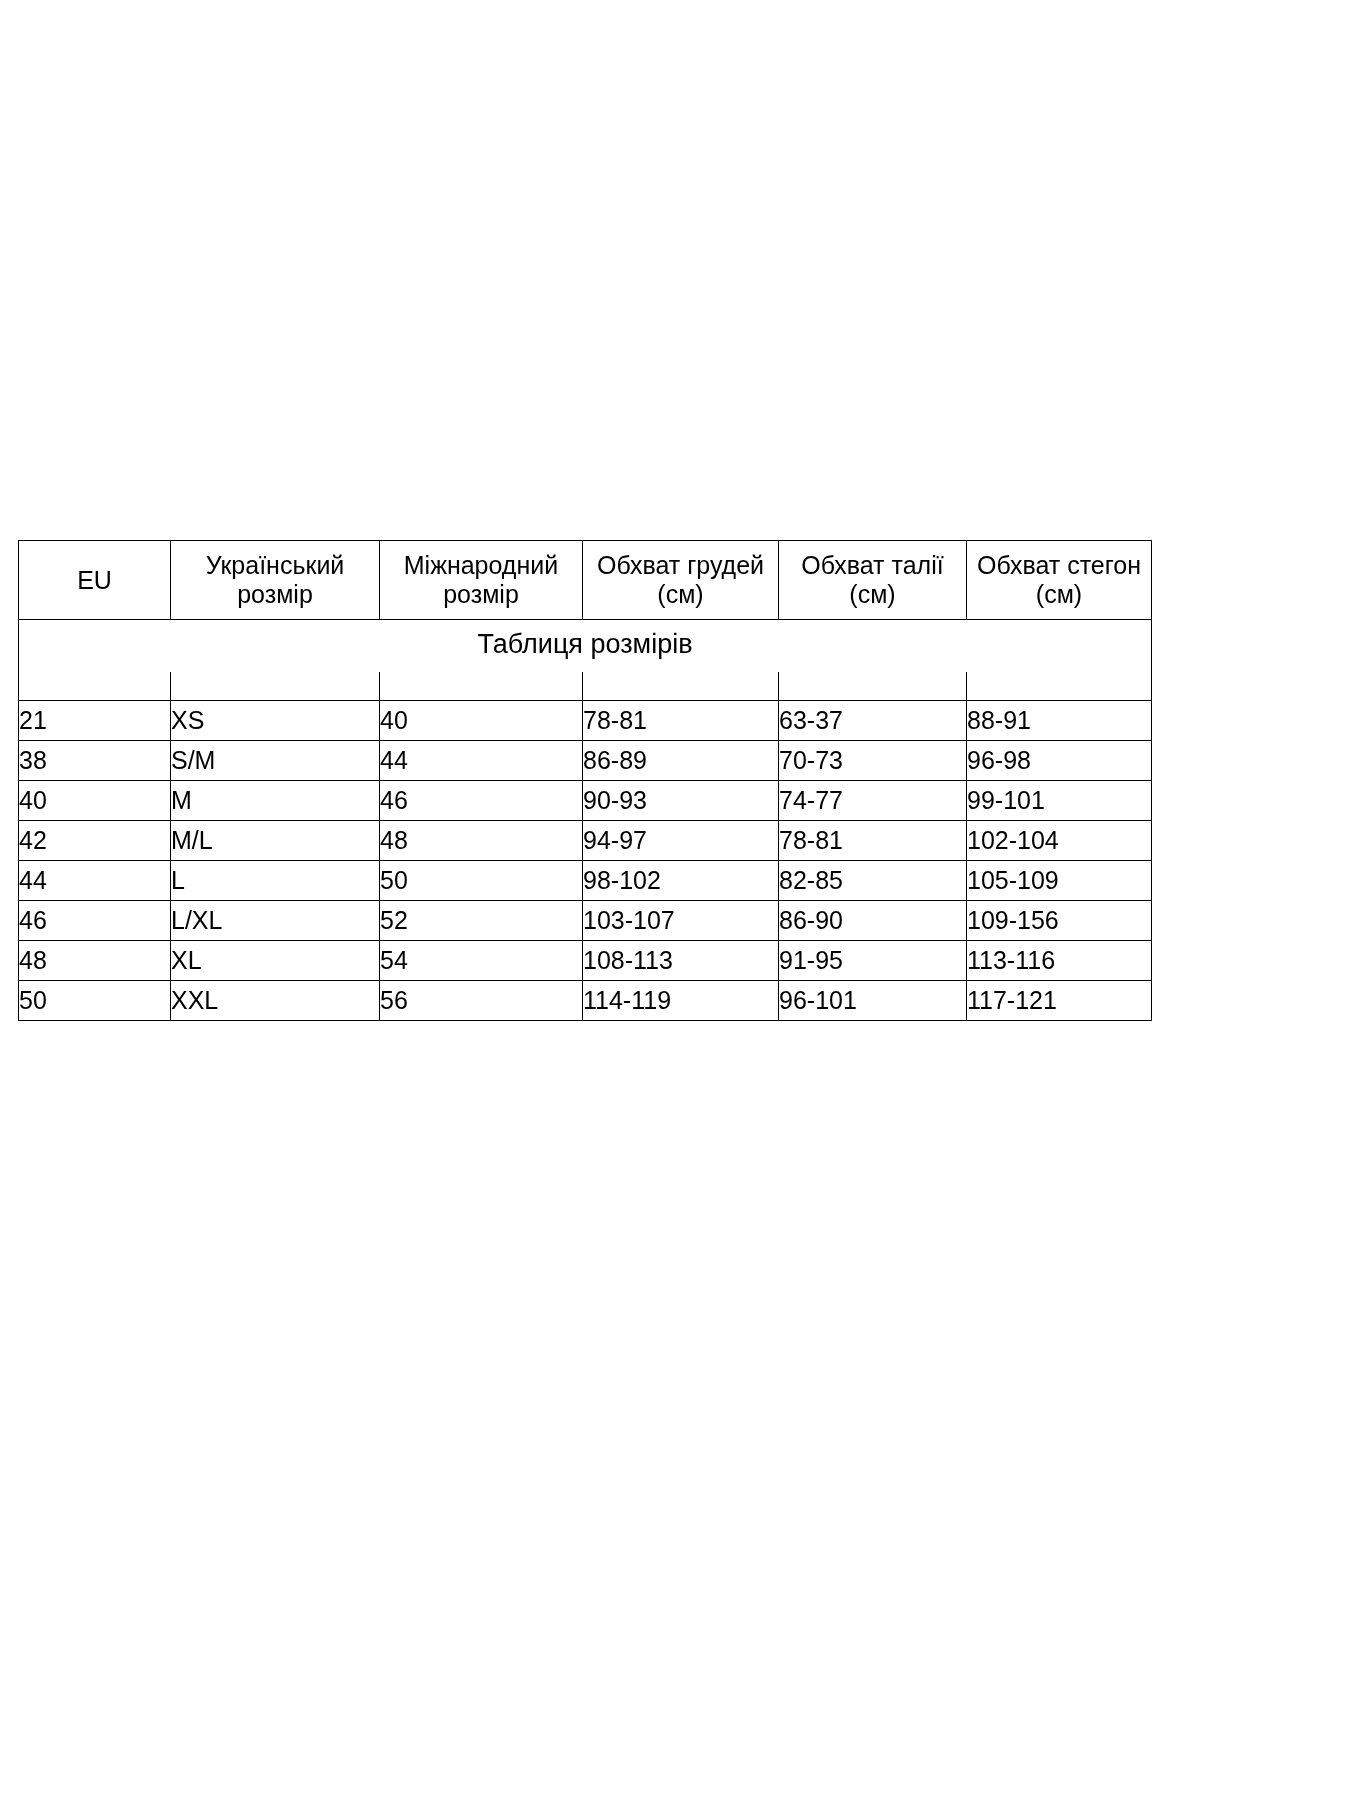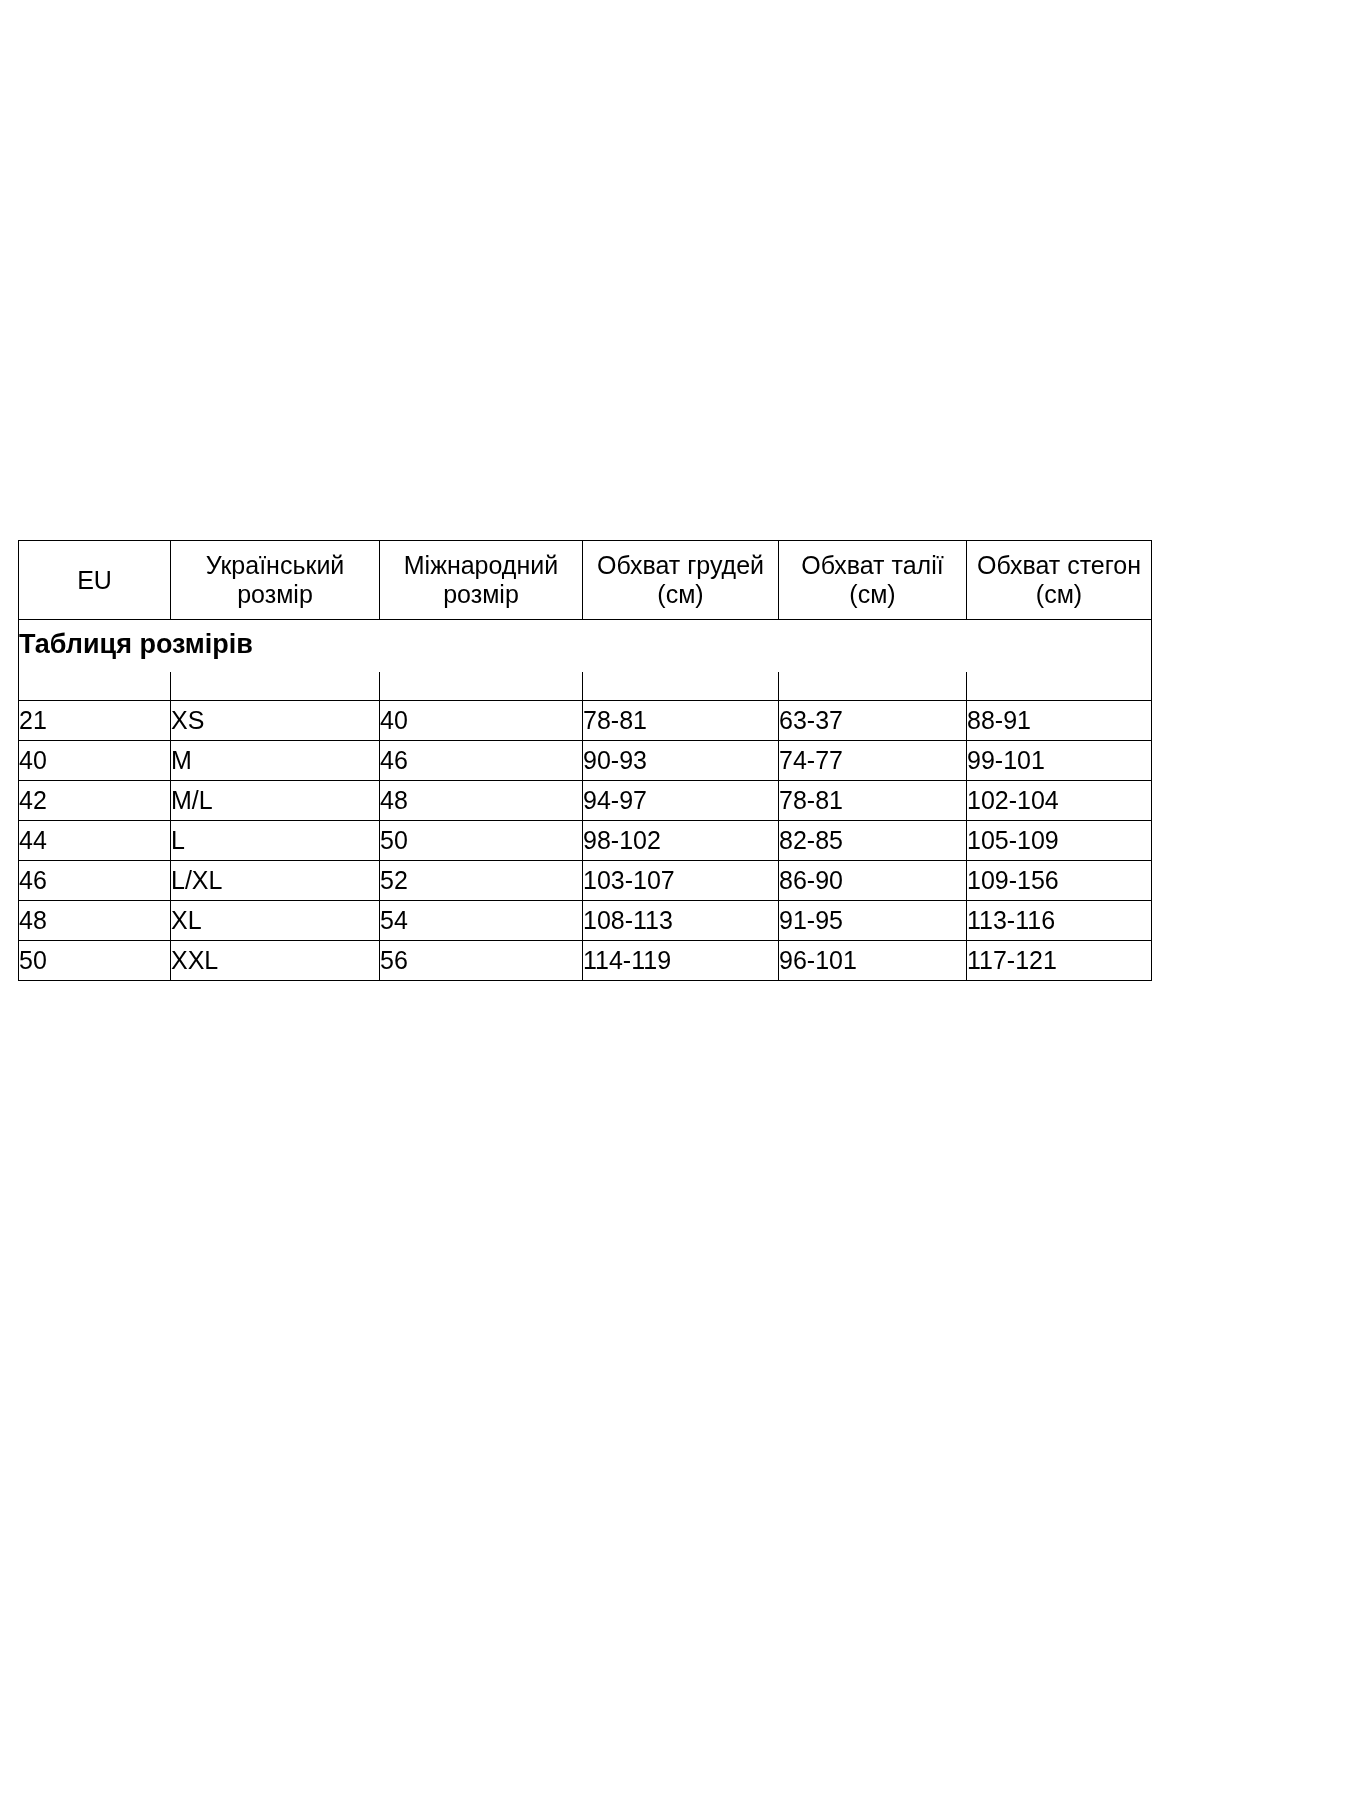--- a/index.html
+++ b/index.html
@@ -42,22 +42,22 @@
     font-size: 25px;
     line-height: 1.15;
     font-weight: normal;
   }
   
   tr.title-row td {
     border-left: 1px solid #000000;
     border-right: 1px solid #000000;
     border-top: 1px solid #000000;
     border-bottom: none;
-    text-align: left;
-    font-weight: bold;
+    text-align: center;
+    font-weight: normal;
     font-size: 27px;
     height: 42px;
     padding: 4px 0 6px 0;
   }
   tr.spacer-row td {
     border-top: none;
     border-bottom: 1px solid #000000;
     border-left: 1px solid #000000;
     border-right: 1px solid #000000;
     height: 28px;
@@ -128,20 +128,28 @@
       <tbody>
         <tr>
           <td>21</td>
           <td>XS</td>
           <td>40</td>
           <td>78-81</td>
           <td>63-37</td>
           <td>88-91</td>
         </tr>
         <tr>
+          <td>38</td>
+          <td>S/M</td>
+          <td>44</td>
+          <td>86-89</td>
+          <td>70-73</td>
+          <td>96-98</td>
+        </tr>
+        <tr>
           <td>40</td>
           <td>M</td>
           <td>46</td>
           <td>90-93</td>
           <td>74-77</td>
           <td>99-101</td>
         </tr>
         <tr>
           <td>42</td>
           <td>M/L</td>

